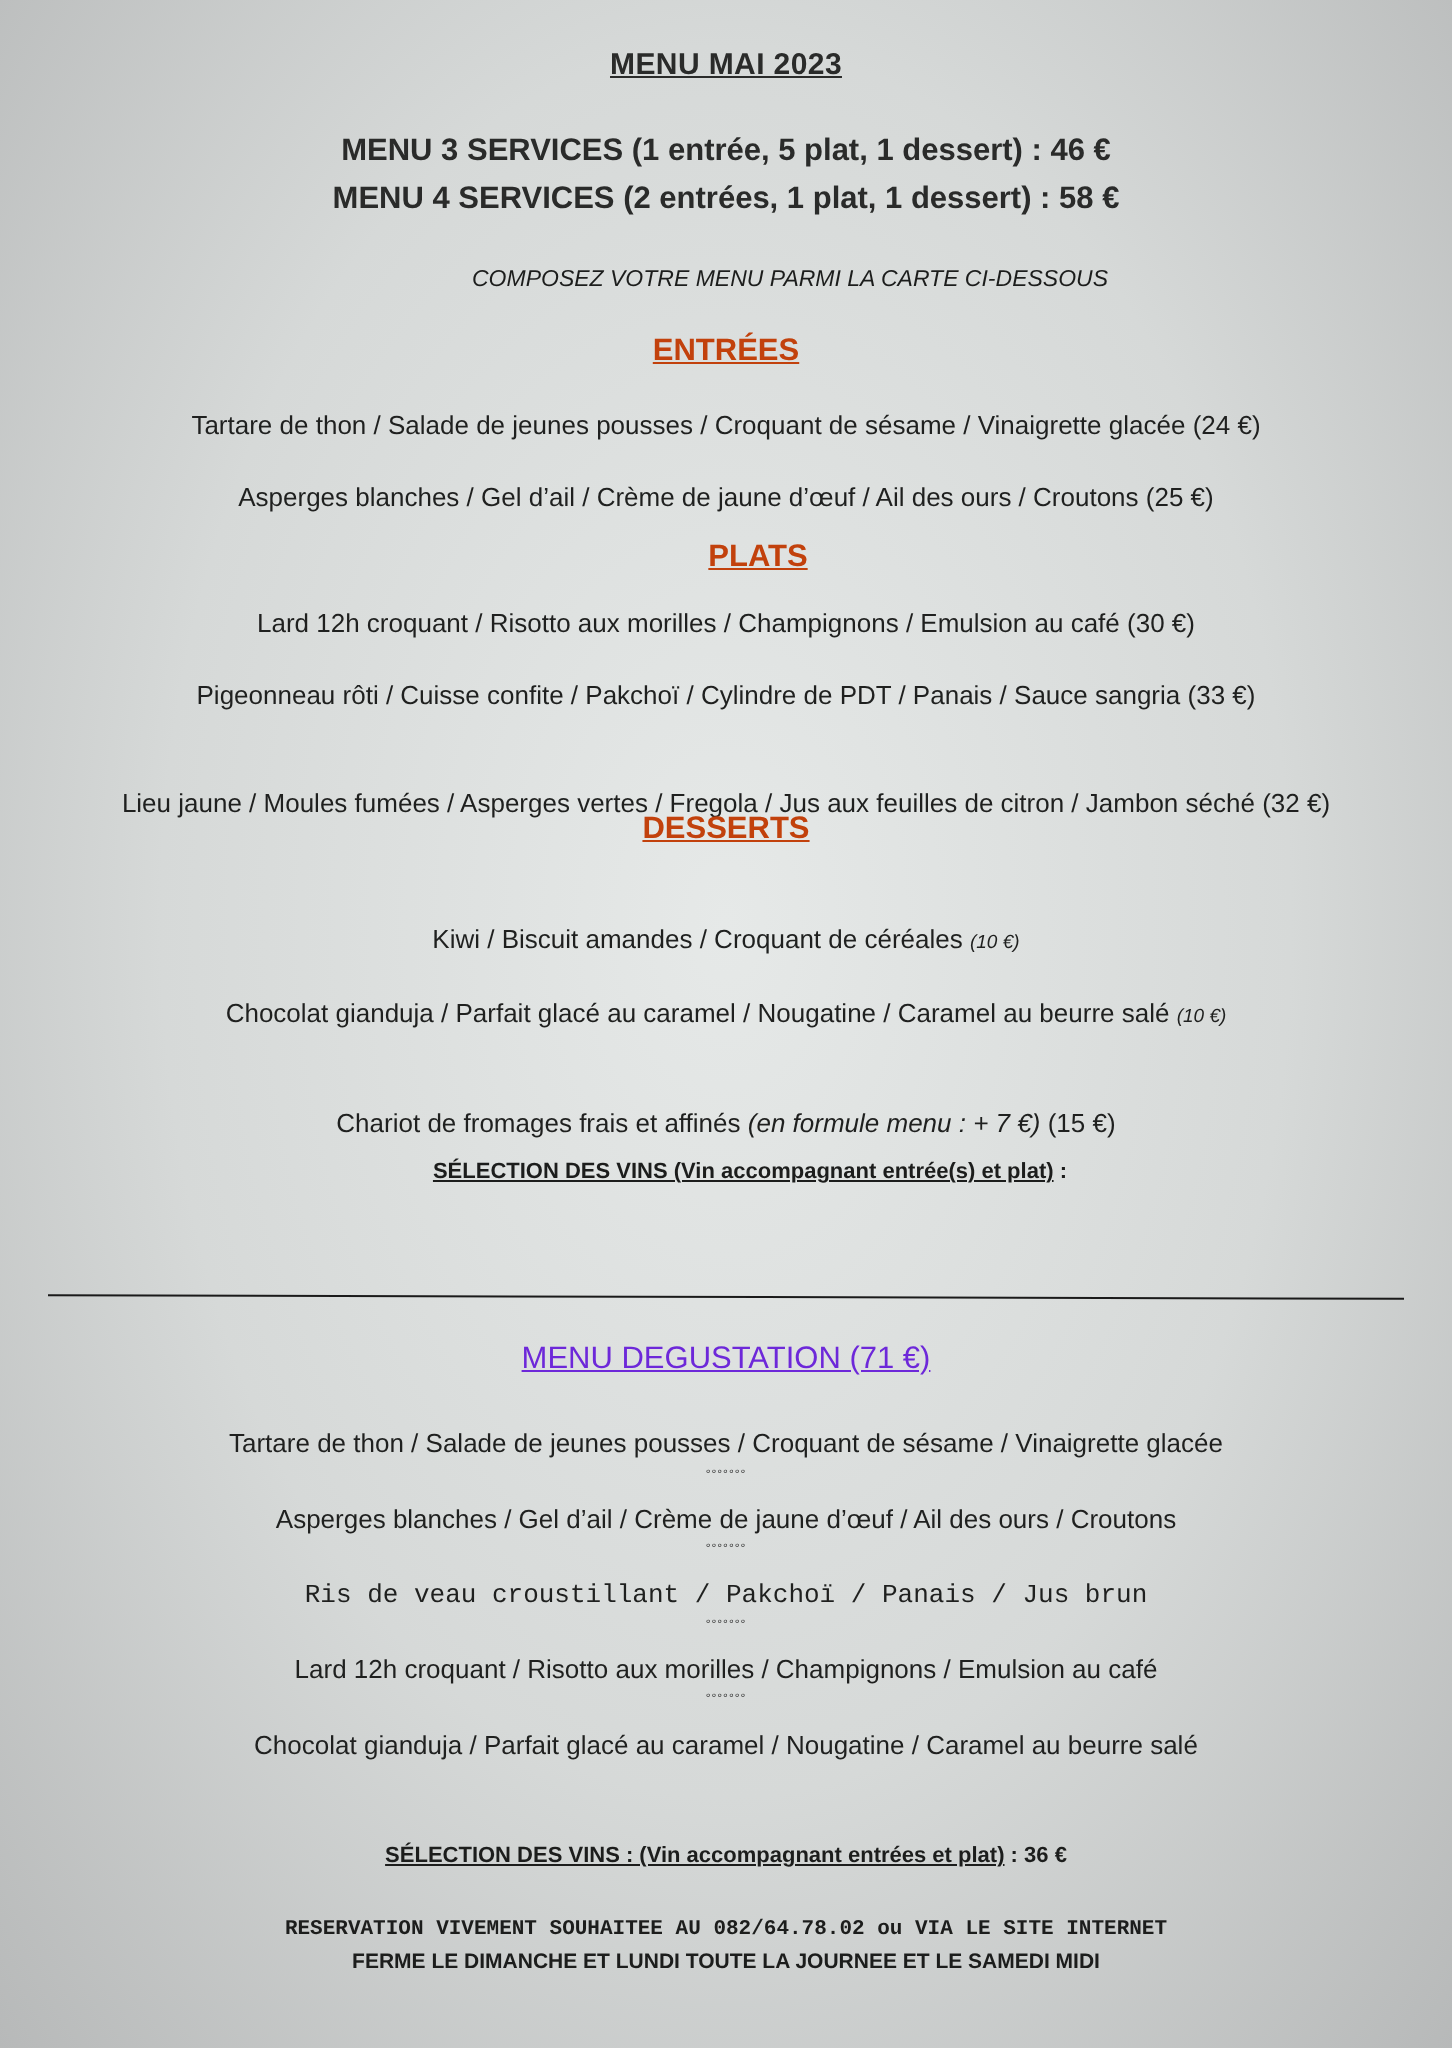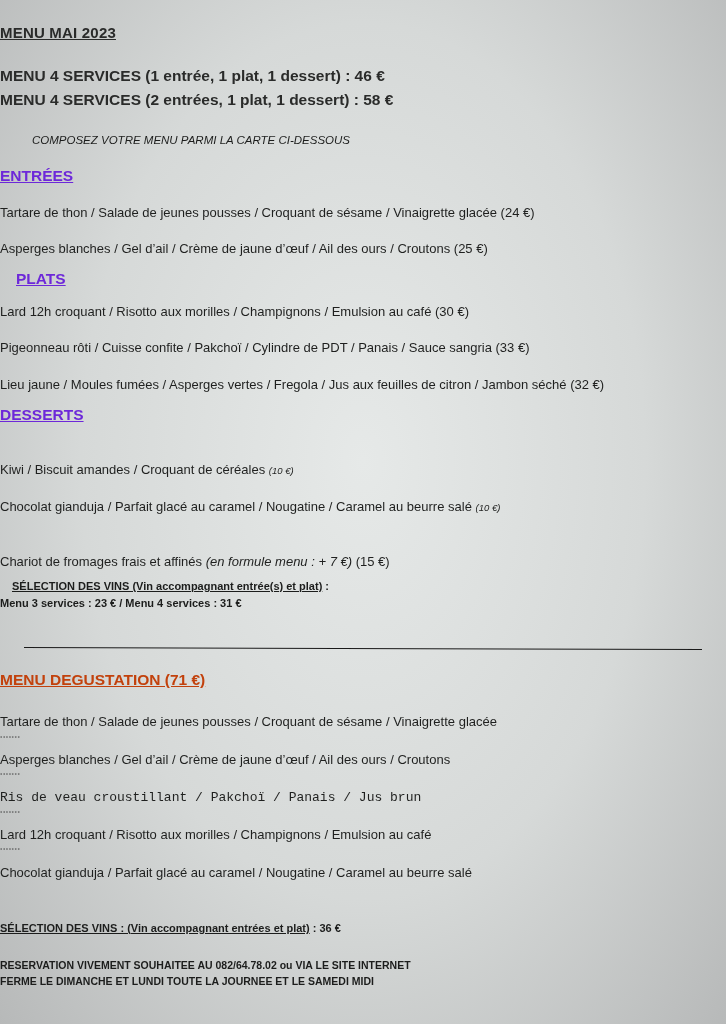--- a/index.html
+++ b/index.html
@@ -4,44 +4,44 @@
 <style>
   html, body { margin: 0; padding: 0; }
   body {
     width: 726px; height: 1024px; overflow: hidden;
     background: radial-gradient(ellipse at 50% 45%, #e6e9e8 0%, #d6d9d8 55%, #b7b9b9 100%);
     font-family: "Liberation Sans", sans-serif;
     color: #1c1d1c;
     position: relative;
   }
   .page { position: absolute; left: 0; top: 0; width: 726px; height: 1024px; }
-  .line { position: absolute; left: 0; width: 726px; white-space: nowrap; }
+  .line { position: absolute; left: 0; width: 726px; text-align: center; white-space: nowrap; }
   .title { font-size: 15px; font-weight: bold; text-decoration: underline; color: #2a2b2a; letter-spacing: 0.2px; }
   .services { font-size: 15.5px; font-weight: bold; color: #2a2b2a; }
   .compose { font-size: 11.5px; font-weight: normal; font-style: italic; padding-left: 32px; }
-  .section { font-size: 15.5px; font-weight: bold; text-decoration: underline; color: #6d28d9; }
+  .section { font-size: 15.5px; font-weight: bold; text-decoration: underline; color: #c2410c; }
   .dish { font-size: 13px; color: #1f201f; }
   .price-small { font-size: 9.5px; font-style: italic; }
   .italic { font-style: italic; }
   .wine-title { font-size: 11px; font-weight: bold; }
   .wine-title .u { text-decoration: underline; }
   .wine-line { font-size: 11px; font-weight: bold; }
   .sep { font-size: 6px; letter-spacing: 0.5px; color: #333; }
   .footer { font-size: 10.5px; font-weight: bold; }
   .divider { position: absolute; left: 24px; width: 678px; top: 648px; height: 0; border-top: 1.5px solid #1a1a1a; transform: rotate(0.15deg); }
-  .degust-title { font-size: 15.5px; font-weight: bold; text-decoration: underline; color: #c2410c; }
+  .degust-title { font-size: 15.5px; font-weight: normal; text-decoration: underline; color: #6d28d9; }
 </style>
 </head>
 <body>
 
 <div class="page">
 
   <div class="line title" style="top:24px;">MENU MAI 2023</div>
 
-  <div class="line services" style="top:67px;">MENU 4 SERVICES (1 entrée, 1 plat, 1 dessert) : 46 €</div>
+  <div class="line services" style="top:67px;">MENU 3 SERVICES (1 entrée, 5 plat, 1 dessert) : 46 €</div>
   <div class="line services" style="top:91px;">MENU 4 SERVICES (2 entrées, 1 plat, 1 dessert) : 58 €</div>
 
   <div class="line compose" style="top:134px;">COMPOSEZ VOTRE MENU PARMI LA CARTE CI-DESSOUS</div>
 
   <div class="line section" style="top:167px;">ENTRÉES</div>
   <div class="line dish" style="top:205px;">
     <span>Tartare de thon / Salade de jeunes pousses / Croquant de sésame / Vinaigrette glacée</span>
     <span>(24 €)</span>
   </div>
   <div class="line dish" style="top:241px;">
@@ -51,21 +51,21 @@
 
   <div class="line section" style="top:270px;padding-left:16px;">PLATS</div>
   <div class="line dish" style="top:304px;">
     <span>Lard 12h croquant / Risotto aux morilles / Champignons / Emulsion au café</span>
     <span>(30 €)</span>
   </div>
   <div class="line dish" style="top:340px;">
     <span>Pigeonneau rôti / Cuisse confite / Pakchoï / Cylindre de PDT / Panais / Sauce sangria</span>
     <span>(33 €)</span>
   </div>
-  <div class="line dish" style="top:377px;">
+  <div class="line dish" style="top:394px;">
     <span>Lieu jaune / Moules fumées / Asperges vertes / Fregola / Jus aux feuilles de citron / Jambon séché</span>
     <span>(32 €)</span>
   </div>
 
   <div class="line section" style="top:406px;">DESSERTS</div>
   <div class="line dish" style="top:462px;">
     <span>Kiwi / Biscuit amandes / Croquant de céréales</span>
     <span class="price-small">(10 €)</span>
   </div>
   <div class="line dish" style="top:499px;">
@@ -74,36 +74,35 @@
   </div>
   <div class="line dish" style="top:554px;">
     <span>Chariot de fromages frais et affinés</span>
     <span class="italic">(en formule menu : + 7 €)</span>
     <span>(15 €)</span>
   </div>
 
   <div class="line wine-title" style="top:580px;padding-left:12px;">
     <span class="u">SÉLECTION DES VINS (Vin accompagnant entrée(s) et plat)</span><span> :</span>
   </div>
-  <div class="line wine-line" style="top:597px;">Menu 3 services : 23 € / Menu 4 services : 31 €</div>
 
   <div class="divider"></div>
 
   <div class="line degust-title" style="top:671px;">MENU DEGUSTATION (71 €)</div>
 
   <div class="line dish" style="top:714px;">Tartare de thon / Salade de jeunes pousses / Croquant de sésame / Vinaigrette glacée</div>
   <div class="line sep" style="top:735px;">°°°°°°°</div>
   <div class="line dish" style="top:752px;">Asperges blanches / Gel d’ail / Crème de jaune d’œuf / Ail des ours / Croutons</div>
   <div class="line sep" style="top:772px;">°°°°°°°</div>
   <div class="line dish" style="top:790px;font-family:Liberation Mono, monospace;">Ris de veau croustillant / Pakchoï / Panais / Jus brun</div>
   <div class="line sep" style="top:810px;">°°°°°°°</div>
   <div class="line dish" style="top:827px;">Lard 12h croquant / Risotto aux morilles / Champignons / Emulsion au café</div>
   <div class="line sep" style="top:847px;">°°°°°°°</div>
   <div class="line dish" style="top:865px;">Chocolat gianduja / Parfait glacé au caramel / Nougatine / Caramel au beurre salé</div>
 
   <div class="line wine-title" style="top:922px;">
     <span class="u">SÉLECTION DES VINS : (Vin accompagnant entrées et plat)</span><span> : 36 €</span>
   </div>
 
-  <div class="line footer" style="top:959px;">RESERVATION VIVEMENT SOUHAITEE AU 082/64.78.02 ou VIA LE SITE INTERNET</div>
+  <div class="line footer" style="top:959px;font-family:Liberation Mono, monospace;">RESERVATION VIVEMENT SOUHAITEE AU 082/64.78.02 ou VIA LE SITE INTERNET</div>
   <div class="line footer" style="top:975px;">FERME LE DIMANCHE ET LUNDI TOUTE LA JOURNEE ET LE SAMEDI MIDI</div>
 
 </div>
 
 </body></html>

